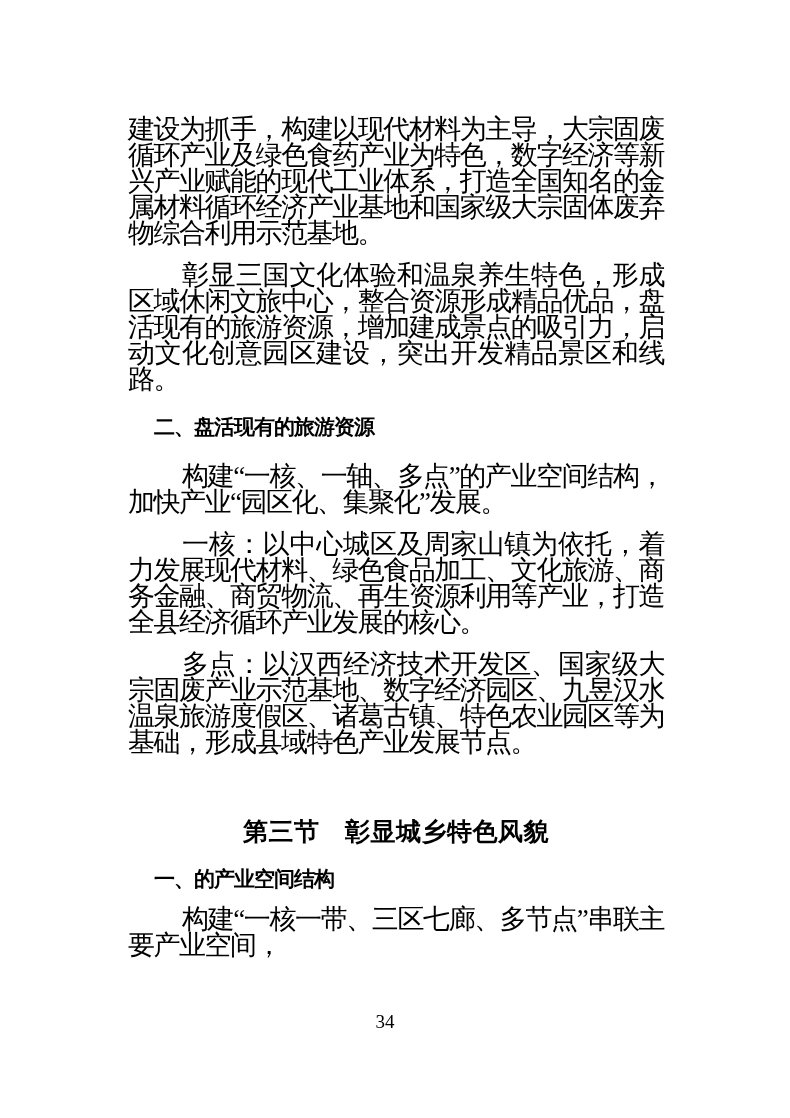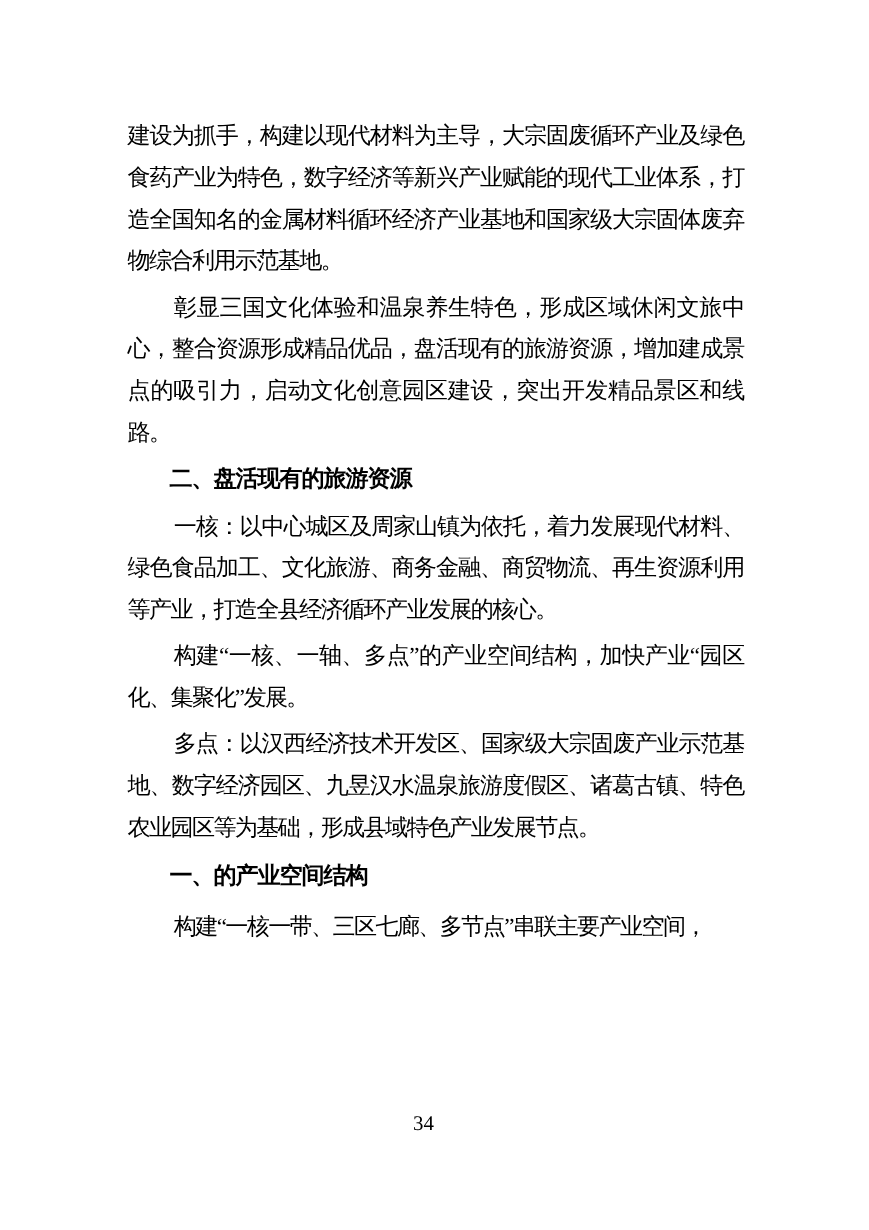--- a/index.html
+++ b/index.html
@@ -16,23 +16,23 @@
     font-family: "Liberation Serif", "DejaVu Serif", serif;
     overflow: hidden;
   }
   .content {
     position: absolute;
     left: 112px;
     top: 100px;
     width: 568px;
   }
   .body-para {
-    margin: 4px;
-    font-size: 21px;
-    line-height: 38px;
+    margin: 16px;
+    font-size: 27px;
+    line-height: 26px;
     letter-spacing: -1.5px;
     text-align: justify;
   }
   .indent {
     text-indent: 2em;
   }
   .bold {
     font-weight: normal;
   }
   .subheading {
@@ -74,27 +74,28 @@
 
 <div class="page">
   <div class="content">
 
     <p class="body-para"><span>建设为抓手，构建以现代材料为主导，大宗固废循环产业及绿色食药产业为特色，数字经济等新兴产业赋能的现代工业体系，打造全国知名的金属材料循环经济产业基地和国家级大宗固体废弃物综合利用示范基地。</span></p>
 
     <p class="body-para indent"><span class="bold">彰显三国文化体验和温泉养生特色</span><span>，形成区域休闲文旅中心，整合资源形成精品优品，盘活现有的旅游资源，增加建成景点的吸引力，启动文化创意园区建设，突出开发精品景区和线路。</span></p>
 
     <p class="subheading"><span>二、盘活现有的旅游资源</span></p>
 
+    <p class="body-para indent"><span>构建</span><span class="bold">“一核、一轴、多点”</span><span>的产业空间结构，加快产业“园区化、集聚化”发展。</span></p>
+
     <p class="body-para indent"><span class="bold">一核：</span><span>以中心城区及周家山镇为依托，着力发展现代材料、绿色食品加工、文化旅游、商务金融、商贸物流、再生资源利用等产业，打造全县经济循环产业发展的核心。</span></p>
-
-    <p class="body-para indent"><span>构建</span><span class="bold">“一核、一轴、多点”</span><span>的产业空间结构，加快产业“园区化、集聚化”发展。</span></p>
 
 
     <p class="body-para indent"><span class="bold">多点：</span><span>以汉西经济技术开发区、国家级大宗固废产业示范基地、数字经济园区、九昱汉水温泉旅游度假区、诸葛古镇、特色农业园区等为基础，形成县域特色产业发展节点。</span></p>
 
+    <h2 class="section-heading"><span>第三节　彰显城乡特色风貌</span></h2>
 
     <p class="subheading subheading-after-section"><span>一、的产业空间结构</span></p>
 
     <p class="body-para indent para-after-subheading"><span class="bold">构建“一核一带、三区七廊、多节点”串联主要产业空间，</span></p>
 
   </div>
 
   <div class="page-number">34</div>
 </div>
 

